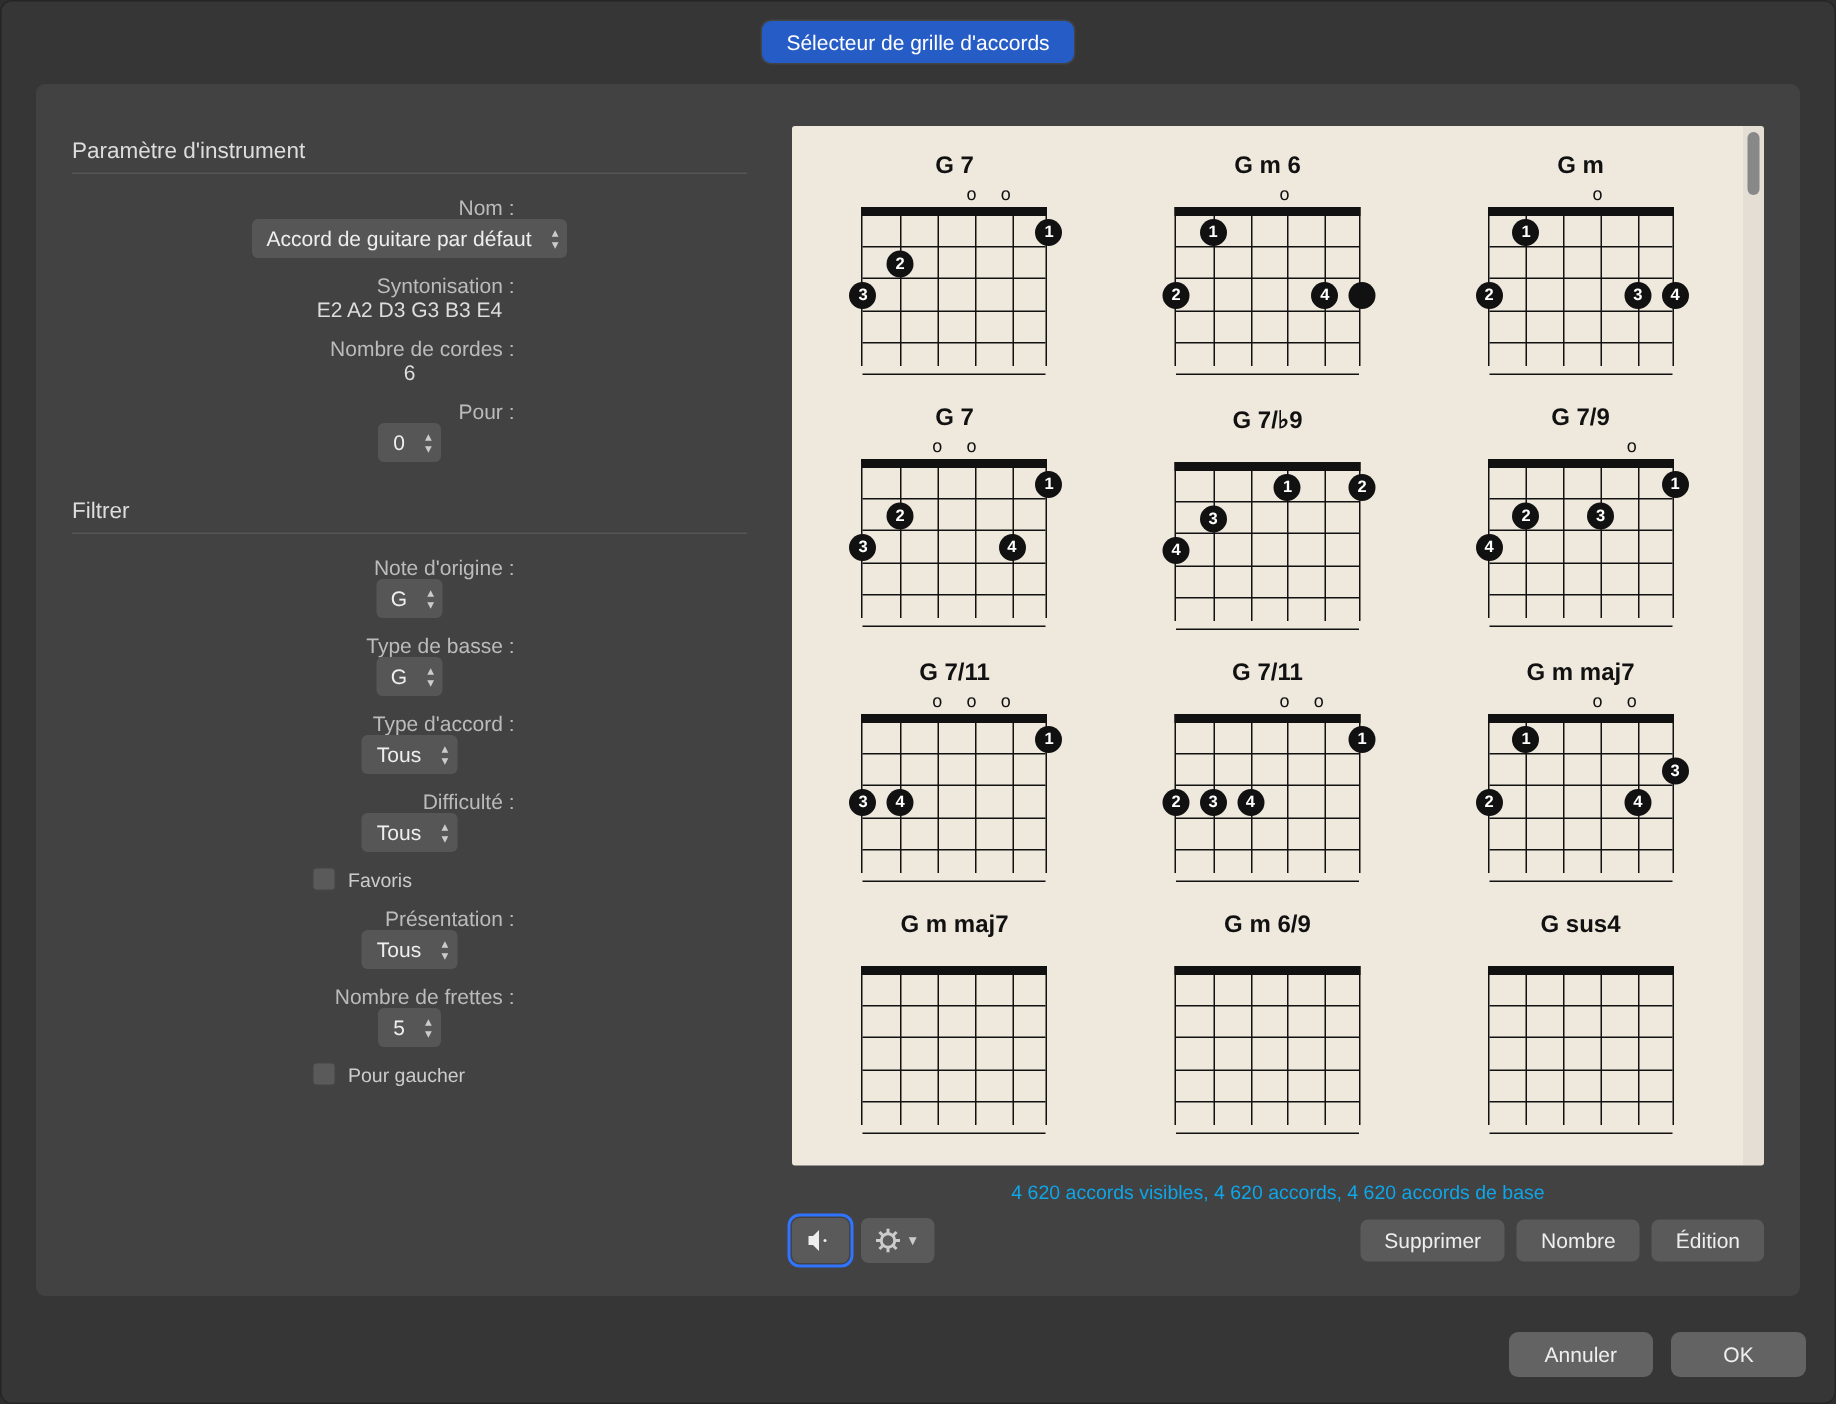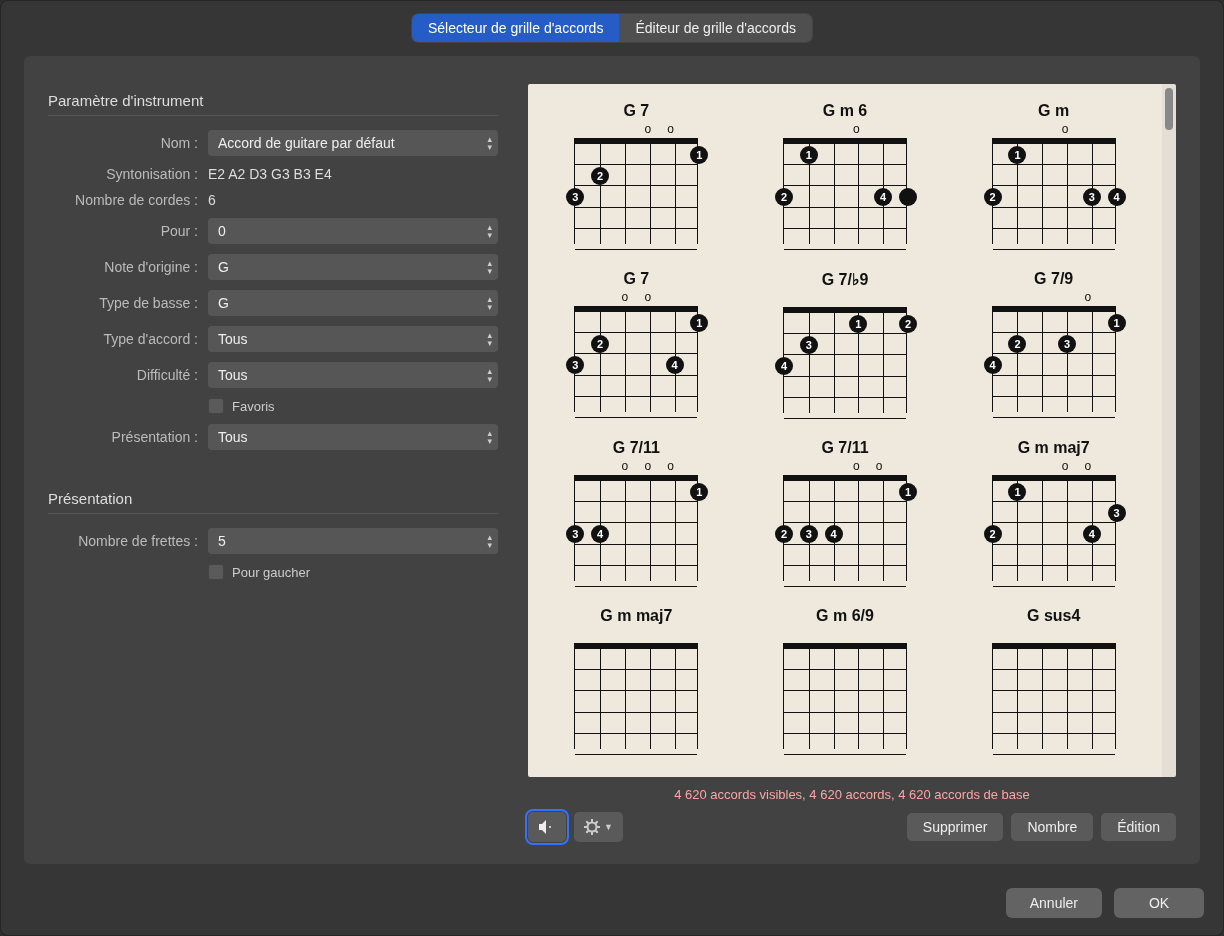--- a/index.html
+++ b/index.html
@@ -91,20 +91,21 @@
     font-weight: 400;
     color: #ddd;
     border-bottom: 1px solid #555;
     padding-bottom: 6px;
     margin-bottom: 14px;
     margin-top: 8px;
   }
   .row {
     display: flex; align-items: center;
     margin-bottom: 10px;
+    flex-direction: column;
   }
   .row label {
     width: 160px; text-align: right;
     padding-right: 10px;
     font-size: 14px; color: #bbb;
   }
   .row .val {
     font-size: 14px; color: #ddd;
   }
   .sel {
@@ -193,21 +194,21 @@
     position: absolute;
     width: 18px; height: 18px; border-radius: 50%;
     background: #111; color: #fff;
     font-size: 11px; font-weight: 700;
     display: flex; align-items: center; justify-content: center;
     transform: translate(-50%, -50%);
   }
   .status-line {
     text-align: center;
     font-size: 13px;
-    color: #fca5a5;
+    color: #0ea5e9;
     padding: 10px 0;
   }
   .toolbar {
     display: flex; align-items: center;
   }
   .toolbar .spacer { flex: 1; }
   .btn {
     background: #5a5a5a;
     color: #eee;
     border: none;
@@ -248,21 +249,20 @@
   }
 </style>
 </head>
 <body>
 
 <div class="window">
 
   <div class="tab-strip">
     <div class="seg">
       <button class="active">Sélecteur de grille d'accords</button>
-      <button>Éditeur de grille d'accords</button>
     </div>
   </div>
 
   <div class="content-pane">
     <div class="pane-body">
 
       <div class="left">
         <h3 class="section">Paramètre d'instrument</h3>
 
         <div class="row">
@@ -281,20 +281,21 @@
           <span class="val">6</span>
         </div>
         <div class="row">
           <label>Pour :</label>
           <div class="sel">
             <span>0</span>
             <span class="chev">▴<br>▾</span>
           </div>
         </div>
 
+        <h3 class="section" style="margin-top:24px">Filtrer</h3>
 
         <div class="row">
           <label>Note d'origine :</label>
           <div class="sel">
             <span>G</span>
             <span class="chev">▴<br>▾</span>
           </div>
         </div>
         <div class="row">
           <label>Type de basse :</label>
@@ -322,21 +323,20 @@
           <span>Favoris</span>
         </div>
         <div class="row">
           <label>Présentation :</label>
           <div class="sel">
             <span>Tous</span>
             <span class="chev">▴<br>▾</span>
           </div>
         </div>
 
-        <h3 class="section" style="margin-top:40px">Présentation</h3>
 
         <div class="row">
           <label>Nombre de frettes :</label>
           <div class="sel">
             <span>5</span>
             <span class="chev">▴<br>▾</span>
           </div>
         </div>
         <div class="checkbox">
           <span class="cb"></span>

